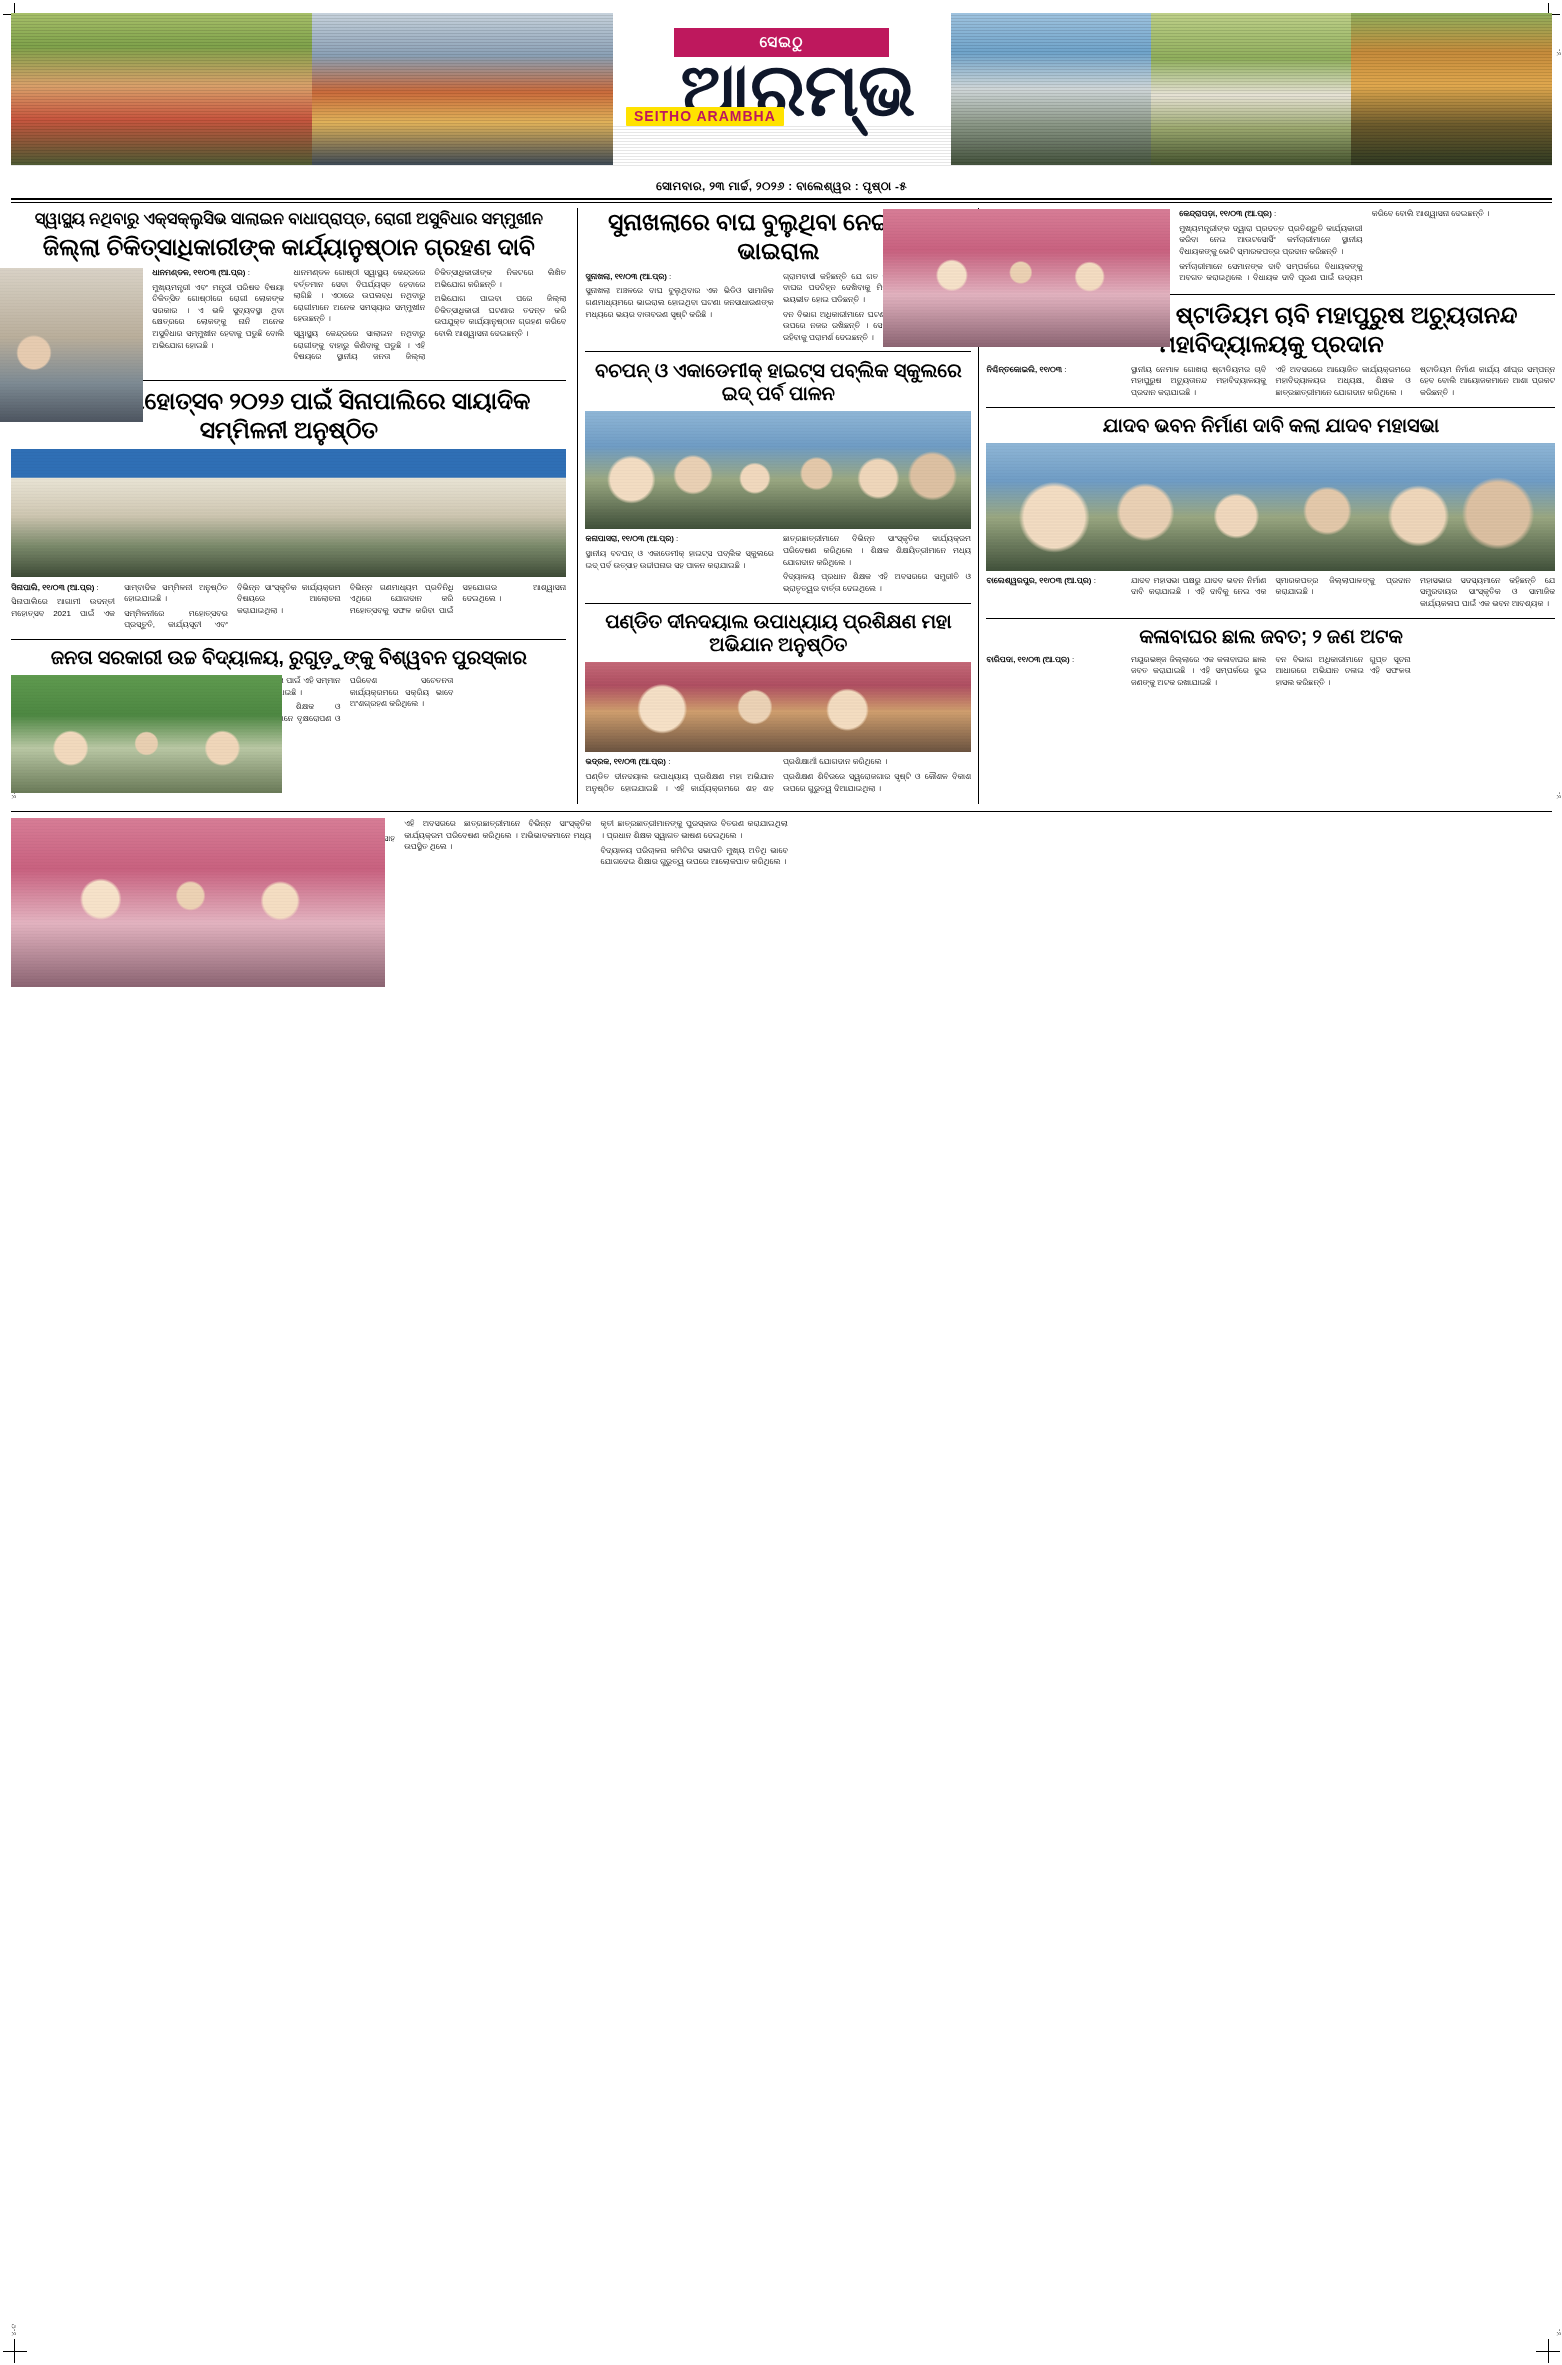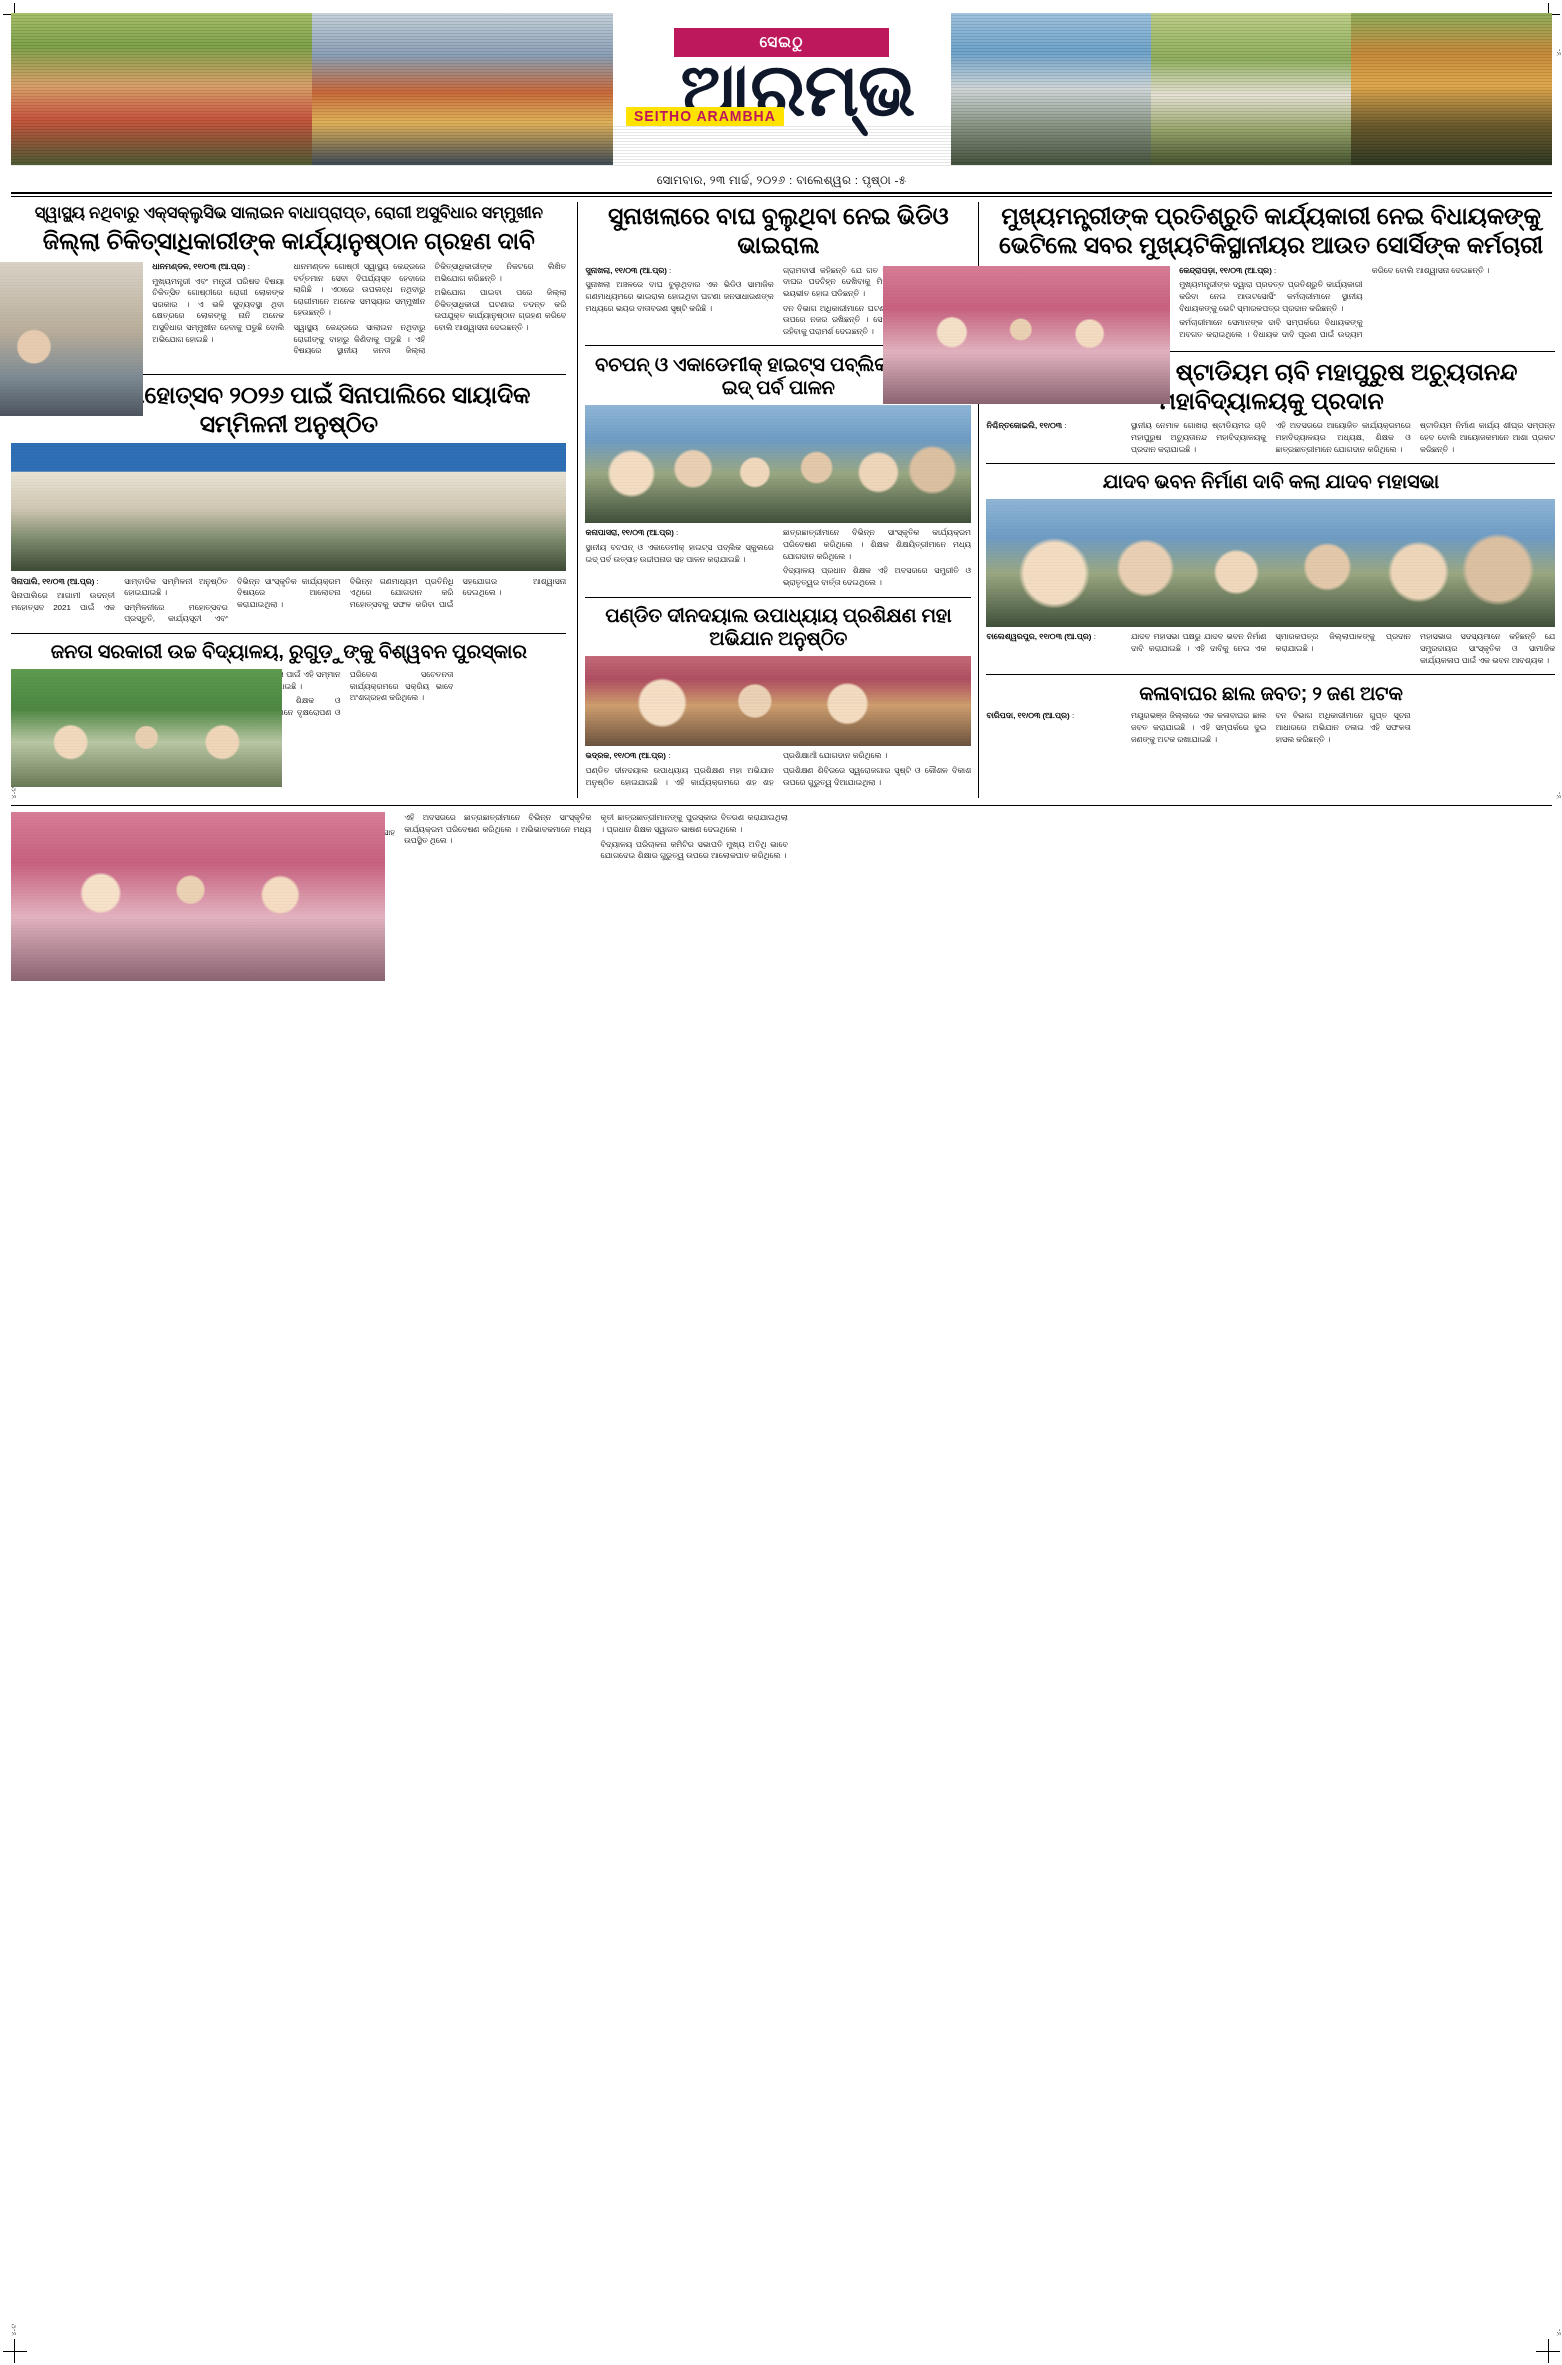--- a/index.html
+++ b/index.html
@@ -61,22 +61,22 @@
     font-size: 73px; font-weight:bold; line-height: 0.95;
     letter-spacing: -1px; margin-top: -2px; color:#0f172a;margin-left:32px;
   }
   .logo-sub {
     background:#ffe200; color:#be185d; font-weight:bold;
     font-size: 14px; letter-spacing: 1px; padding: 1px 8.2px 2px 8.2px;
     margin-top: -17.4px; align-self:flex-start; margin-left: 13.3px;
     border-radius: 1px; position:relative; z-index:6;
   }
   .dateline {
-    text-align:center; font-size: 11.8px; font-weight:normal;
-    margin-top: 6px; letter-spacing:0.3px;
+    text-align:center; font-size: 11.8px; font-weight:bold;
+    margin-top: 12px; letter-spacing:0.3px;
   }
   .rule-thick { height:2px; background:#000; margin: 5.1px 0 2px 0; }
   .rule-thin  { height:0.5px; background:#000; margin: 1.5px 0 0 0; }
 
   
   .cols {
     display:flex; gap: 0; margin-top: 5.1px;
   }
   .colA { width: 567px; flex:0 0 567px; padding-right:11px; border-right:0.5px solid #000; }
   .colB { width: 401px;  flex:0 0 401px;  padding: 0 7.2px; border-right:0.5px solid #000; }
@@ -289,21 +289,20 @@
           <p><span class="dateword">ଭଦ୍ରକ, ୧୧/୦୩ (ଆ.ପ୍ର)</span>&nbsp;:</p>
           <p>ପଣ୍ଡିତ ଦୀନଦୟାଲ ଉପାଧ୍ୟାୟ ପ୍ରଶିକ୍ଷଣ ମହା ଅଭିଯାନ ଅନୁଷ୍ଠିତ ହୋଇଯାଇଛି । ଏହି କାର୍ଯ୍ୟକ୍ରମରେ ଶହ ଶହ ପ୍ରଶିକ୍ଷାର୍ଥୀ ଯୋଗଦାନ କରିଥିଲେ ।</p>
           <p>ପ୍ରଶିକ୍ଷଣ ଶିବିରରେ ସ୍ୱରୋଜଗାର ସୃଷ୍ଟି ଓ କୌଶଳ ବିକାଶ ଉପରେ ଗୁରୁତ୍ୱ ଦିଆଯାଇଥିଲା ।</p>
         </div>
       </div>
     </div>
 
     <div class="colC">
 
       <div class="story">
-        <h1 class="hl">ମୁଖ୍ୟମନ୍ତ୍ରୀଙ୍କ ପ୍ରତିଶ୍ରୁତି କାର୍ଯ୍ୟକାରୀ ନେଇ ବିଧାୟକଙ୍କୁ ଭେଟିଲେ ସବର ମୁଖ୍ୟଟିକିସ୍ଥାନୀୟର ଆଉତ ସୋର୍ସିଙ୍କ କର୍ମଚାରୀ</h1>
         <div class="body-cols c3">
           <div class="photo ph-pink fl-right" style="width:287px;height:138px;margin-left:6.1px;">
             <div class="grain"></div>
           </div>
           <p><span class="dateword">କେନ୍ଦ୍ରାପଡ଼ା, ୧୧/୦୩ (ଆ.ପ୍ର)</span>&nbsp;:</p>
           <p>ମୁଖ୍ୟମନ୍ତ୍ରୀଙ୍କ ଦ୍ୱାରା ପ୍ରଦତ୍ତ ପ୍ରତିଶ୍ରୁତି କାର୍ଯ୍ୟକାରୀ କରିବା ନେଇ ଆଉଟସୋର୍ସିଂ କର୍ମଚାରୀମାନେ ସ୍ଥାନୀୟ ବିଧାୟକଙ୍କୁ ଭେଟି ସ୍ମାରକପତ୍ର ପ୍ରଦାନ କରିଛନ୍ତି ।</p>
           <p>କର୍ମଚାରୀମାନେ ସେମାନଙ୍କ ଦାବି ସମ୍ପର୍କରେ ବିଧାୟକଙ୍କୁ ଅବଗତ କରାଇଥିଲେ । ବିଧାୟକ ଦାବି ପୂରଣ ପାଇଁ ଉଦ୍ୟମ କରିବେ ବୋଲି ଆଶ୍ୱାସନା ଦେଇଛନ୍ତି ।</p>
         </div>
       </div>
 

